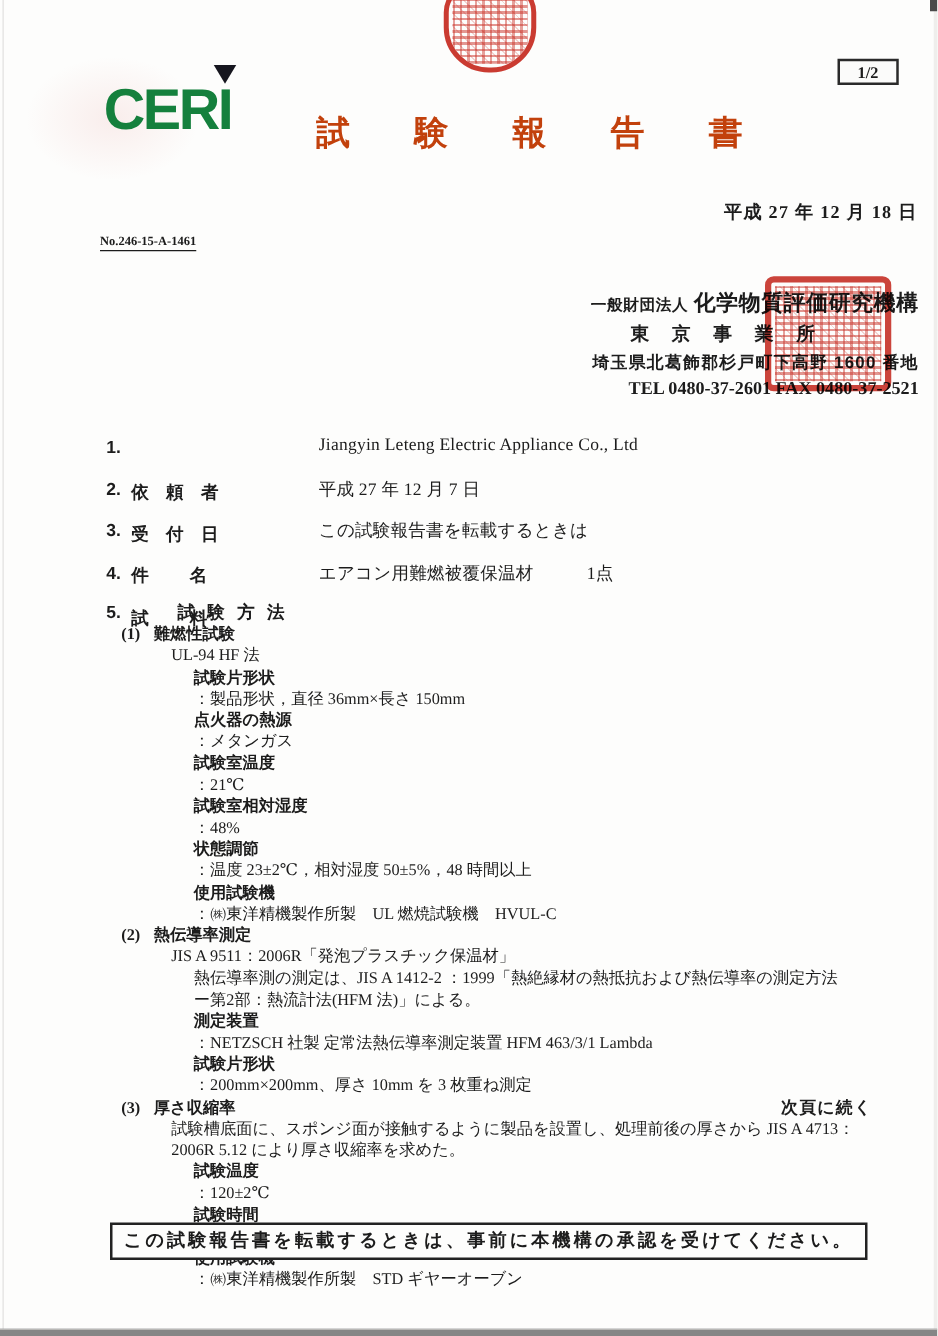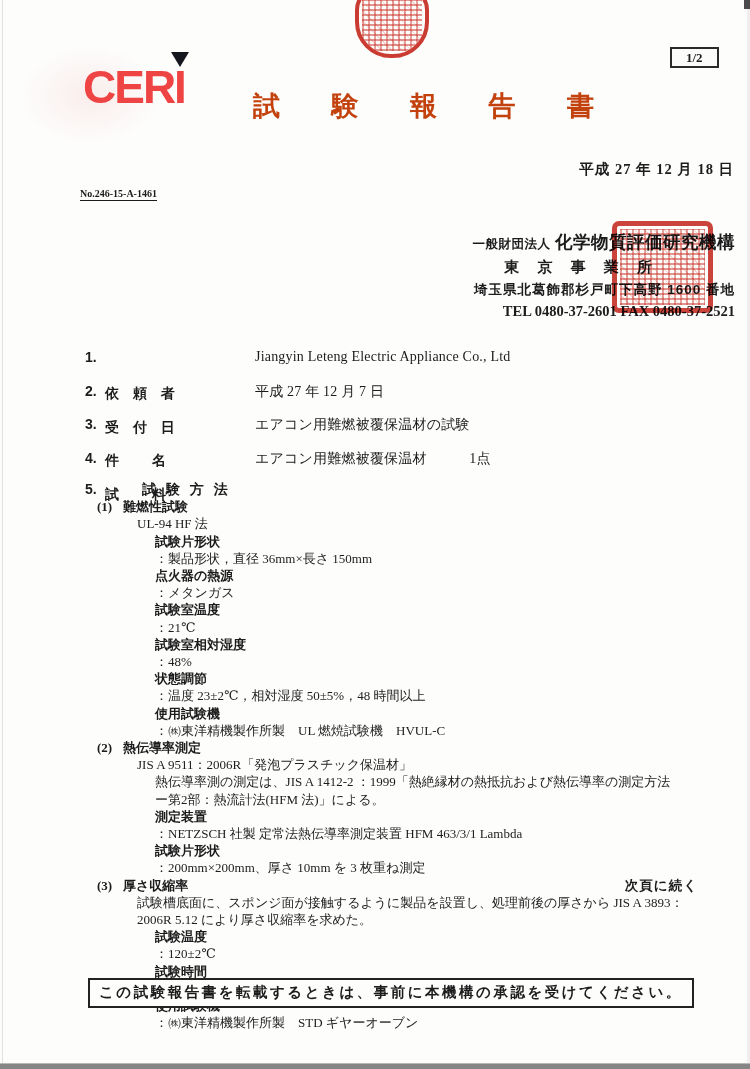--- a/index.html
+++ b/index.html
@@ -14,21 +14,21 @@
   .edge-right  { position:absolute; right:0; top:0; width:3px; height:100%; background:#efeeec; }
   .edge-bottom { position:absolute; left:0; bottom:0; width:100%; height:6px; background:#868686; border-top:1px solid #b9b8b6; }
   .corner-mark { position:absolute; right:0; top:0; width:6px; height:9px; background:#4a4a4a; }
   .smudge {
     position:absolute; left:20px; top:45px; width:140px; height:100px; border-radius:50%;
     background:radial-gradient(ellipse at center, rgba(225,140,135,0.14), rgba(225,140,135,0) 70%);
   }
 
   
   .logo { position:absolute; left:83px; top:60px; font-family:"Liberation Sans","DejaVu Sans",sans-serif; }
-  .logo-text { font-size:46px; font-weight:bold; letter-spacing:-2px; color:#ef4444; }
+  .logo-text { font-size:46px; font-weight:bold; letter-spacing:-2px; color:#15803d; }
   .logo-tri {
     position:absolute; right:-4px; top:-8px; width:0; height:0;
     border-left:9px solid transparent; border-right:9px solid transparent; border-top:15px solid #16161f;
   }
   .doc-title {
     position:absolute; left:253px; top:88px;
     font-size:27px; font-weight:bold; letter-spacing:15px; word-spacing:14px; color:#c2410c;
     font-family:"Liberation Sans","DejaVu Sans",sans-serif; white-space:nowrap;
   }
   .page-badge {
@@ -142,21 +142,21 @@
       <span class="item-value">Jiangyin Leteng Electric Appliance Co., Ltd</span>
     </div>
     <div class="item-row">
       <span class="item-no">2.</span>
       <span class="item-label">受 付 日</span>
       <span class="item-value">平成 27 年 12 月 7 日</span>
     </div>
     <div class="item-row">
       <span class="item-no">3.</span>
       <span class="item-label">件　 名</span>
-      <span class="item-value">エアコン用難燃被覆保温材の試験</span>
+      <span class="item-value">この試験報告書を転載するときは</span>
     </div>
     <div class="item-row">
       <span class="item-no">4.</span>
       <span class="item-label">試　 料</span>
       <span class="item-value">エアコン用難燃被覆保温材　　　1点</span>
     </div>
   </div>
 
   <div class="method">
     <div class="method-head">
@@ -212,21 +212,21 @@
         <span class="r-label">試験片形状</span>
         <span class="r-value">：200mm×200mm、厚さ 10mm を 3 枚重ね測定</span>
       </div>
     </div>
 
     <div class="sub">
       <div class="sub-head">
         <span class="s-no">(3)</span>
         <span class="s-title">厚さ収縮率</span>
       </div>
-      <div class="lvlB">試験槽底面に、スポンジ面が接触するように製品を設置し、処理前後の厚さから JIS A 3893：</div>
+      <div class="lvlB">試験槽底面に、スポンジ面が接触するように製品を設置し、処理前後の厚さから JIS A 4713：</div>
       <div class="lvlB">2006R 5.12 により厚さ収縮率を求めた。</div>
       <div class="method-row">
         <span class="r-label">試験温度</span>
         <span class="r-value">：120±2℃</span>
       </div>
       <div class="method-row">
         <span class="r-label">試験時間</span>
         <span class="r-value">：168 時間</span>
       </div>
       <div class="method-row">

